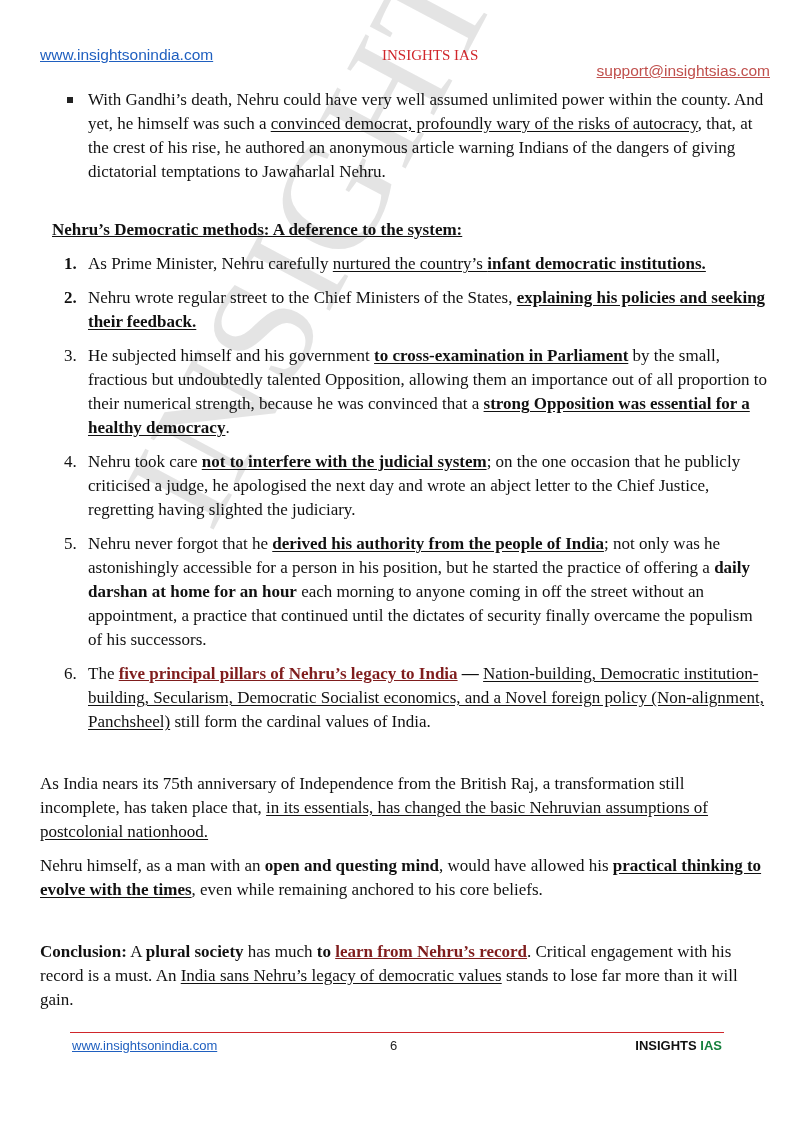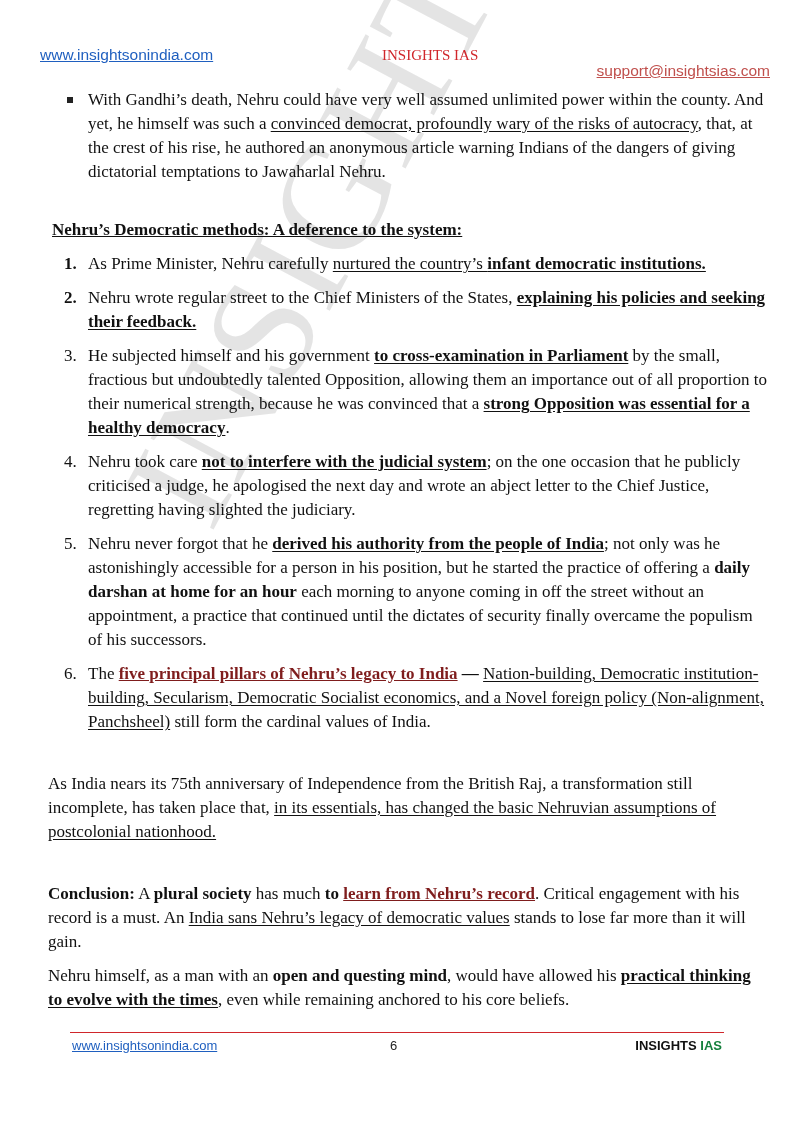--- a/index.html
+++ b/index.html
@@ -31,21 +31,21 @@
   .bullet-para { position: relative; padding-left: 48px; }
   .bullet-sq { position: absolute; left: 27px; top: 9px; width: 6px; height: 6px; background: #222; }
 
   .section-title { margin-top: 34px; font-weight: bold; text-decoration: underline; margin-left: 12px; }
 
   ol.points { list-style: none; padding: 0; margin: 10px 0 0 0; }
   ol.points li { position: relative; padding-left: 48px; margin-bottom: 10px; }
   .num { position: absolute; left: 24px; top: 0; }
   .num.bold { font-weight: bold; }
 
-  .para { margin: 8px; }
+  .para { margin: 0; }
   .para.gap-lg { margin-top: 38px; }
   .para.gap-sm { margin-top: 10px; }
 
   
   .footer-rule { position: absolute; left: 70px; width: 654px; top: 1032px; height: 1px;
                  background: #d0262b; z-index: 2; }
   .footer { position: absolute; top: 1038px; left: 72px; width: 650px; height: 20px;
             font-size: 13px; z-index: 2; }
   .ftr-site { position: absolute; left: 0; top: 0; color: #1f5fbf; text-decoration: underline; }
   .ftr-page { position: absolute; left: 318px; top: 0; color: #222; }
@@ -98,26 +98,26 @@
       <li>
         <span class="num">6.</span>
         <span>The </span><a class="link">five principal pillars of Nehru’s legacy to India</a><b> — </b><u>Nation-building, Democratic institution-building, Secularism, Democratic Socialist economics, and a Novel foreign policy (Non-alignment, Panchsheel)</u><span> still form the cardinal values of India.</span>
       </li>
     </ol>
 
     <p class="para gap-lg">
       <span>As India nears its 75th anniversary of Independence from the British Raj, a transformation still incomplete, has taken place that, </span><u>in its essentials, has changed the basic Nehruvian assumptions of postcolonial nationhood.</u>
     </p>
 
+    <p class="para gap-sm">
+      <span>Nehru himself, as a man with an </span><b>open and questing mind</b><span>, would have allowed his </span><u><b>practical thinking to evolve with the times</b></u><span>, even while remaining anchored to his core beliefs.</span>
+    </p>
+
     <p class="para gap-lg">
       <b>Conclusion:</b><span> A </span><b>plural society</b><span> has much </span><b>to</b><span> </span><a class="link">learn from Nehru’s record</a><span>. Critical engagement with his record is a must. An </span><u>India sans Nehru’s legacy of democratic values</u><span> stands to lose far more than it will gain.</span>
-    </p>
-
-    <p class="para gap-sm">
-      <span>Nehru himself, as a man with an </span><b>open and questing mind</b><span>, would have allowed his </span><u><b>practical thinking to evolve with the times</b></u><span>, even while remaining anchored to his core beliefs.</span>
     </p>
   </div>
 
   <div class="footer-rule"></div>
   <div class="footer">
     <a class="ftr-site">www.insightsonindia.com</a>
     <span class="ftr-page">6</span>
     <span class="ftr-brand"><span>INSIGHTS </span><span class="ias">IAS</span></span>
   </div>
 </div>

